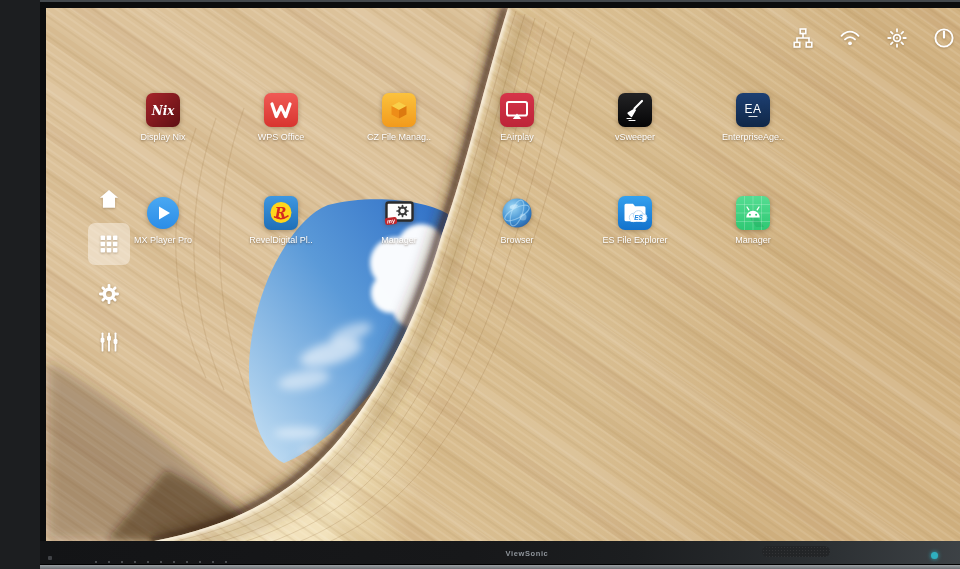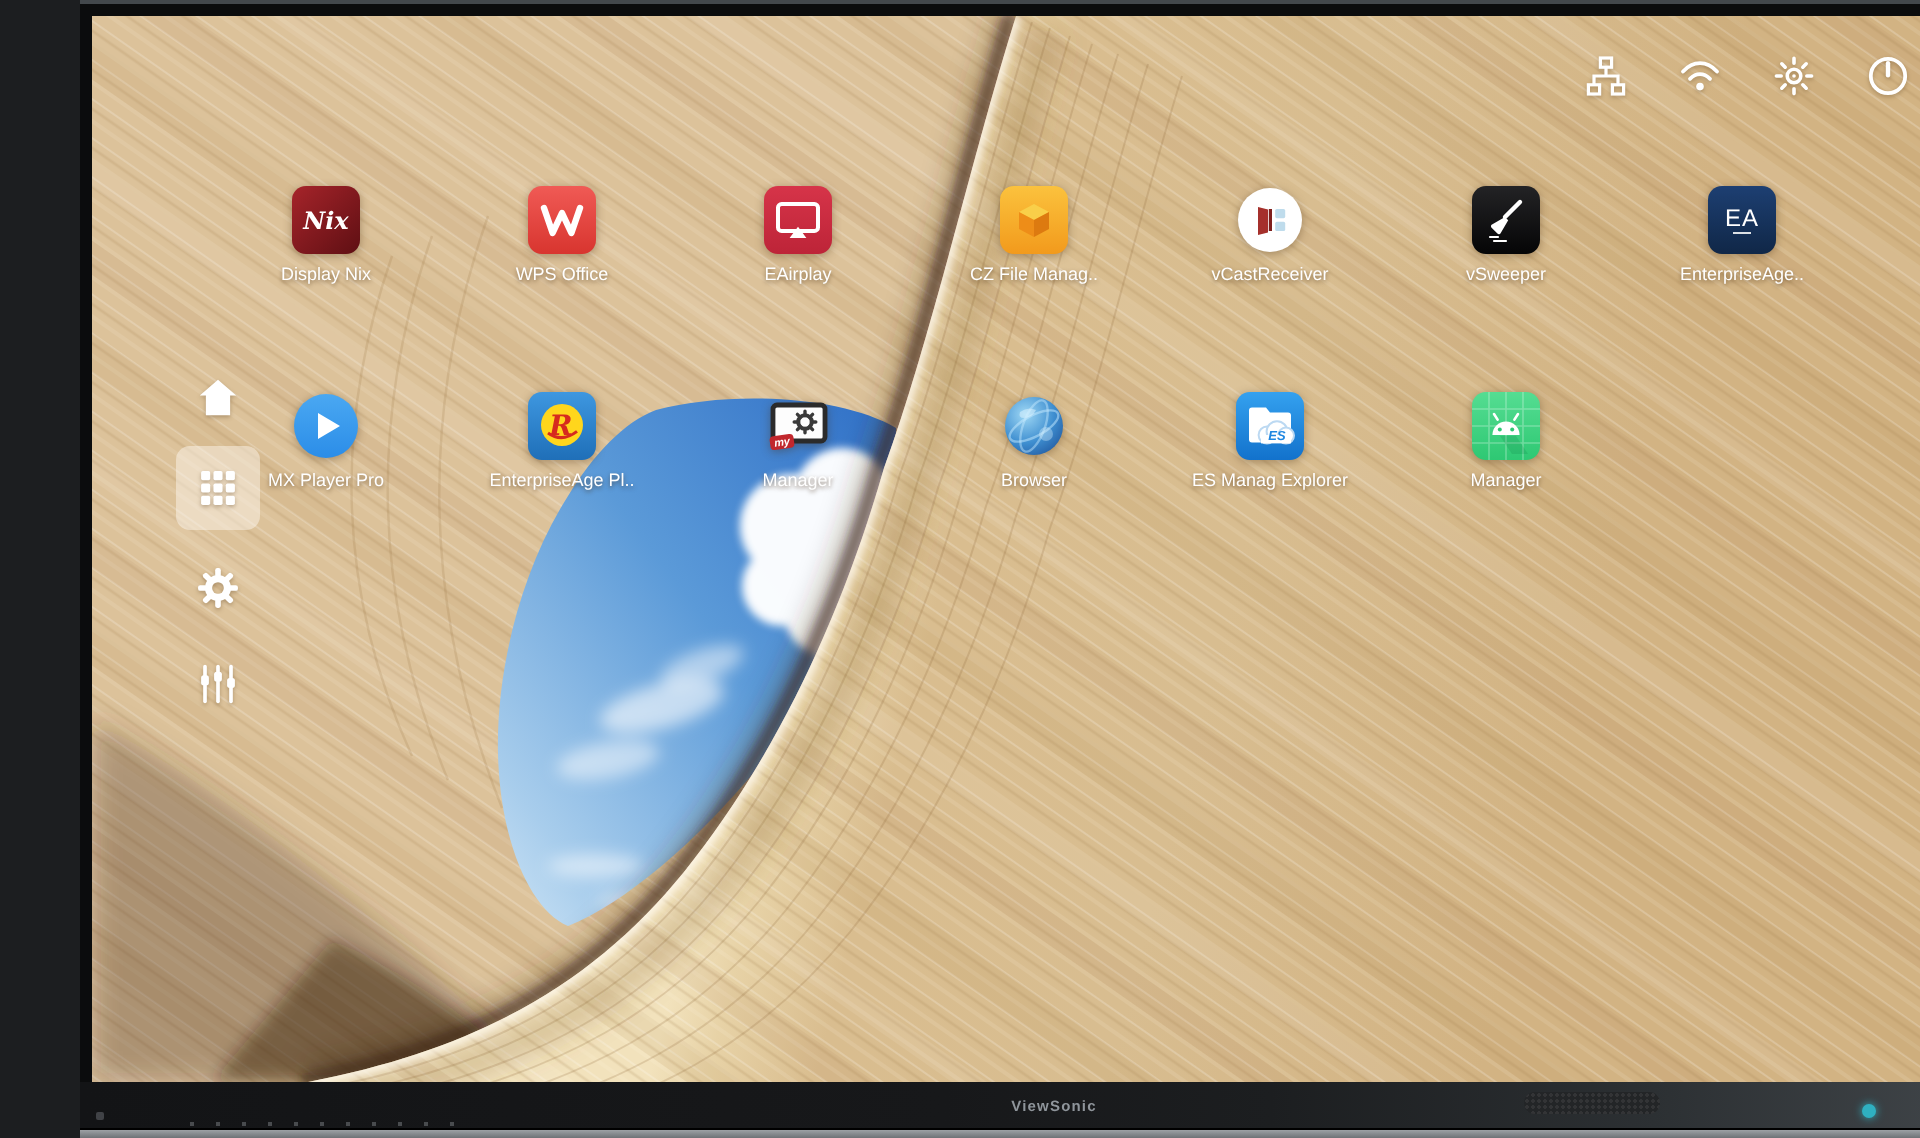--- a/index.html
+++ b/index.html
@@ -249,58 +249,48 @@
               </defs>
             <rect width="34" height="34" rx="7" fill="url(#g-wps)"></rect>
             <path d="M8,11 L12.3,23.5 L17,13.5 L21.7,23.5 L26,11" stroke="#fff" stroke-width="3.2" fill="none" stroke-linecap="round" stroke-linejoin="round"></path>
           </svg>
           <div class="lbl">WPS Office</div>
         </div>
 
         <div class="app">
           <svg class="ic" viewBox="0 0 34 34">
             <defs>
-                <linearGradient id="g-eair" x1="0" y1="0" x2="0" y2="1">
-                  <stop offset="0" stop-color="#d63449"></stop>
-                  <stop offset="1" stop-color="#bd2438"></stop>
-                </linearGradient>
-              </defs>
-            <rect width="34" height="34" rx="7" fill="url(#g-eair)"></rect>
-            <rect x="7" y="9" width="20" height="13.5" rx="1.8" fill="none" stroke="#fff" stroke-width="2"></rect>
-            <path d="M12.8,26 h8.4 l-4.2,-5.6 z" fill="#fff"></path>
-          </svg>
-          <div class="lbl">EAirplay</div>
-        </div>
-
-        <div class="app">
-          <svg class="ic" viewBox="0 0 34 34">
-            <defs>
                 <linearGradient id="g-cz" x1="0" y1="0" x2="0" y2="1">
                   <stop offset="0" stop-color="#fbc23d"></stop>
                   <stop offset="1" stop-color="#f29a1c"></stop>
                 </linearGradient>
               </defs>
             <rect width="34" height="34" rx="7" fill="url(#g-cz)"></rect>
             <polygon points="17,9 24.5,13 17,17 9.5,13" fill="#f9cf49"></polygon>
             <polygon points="9.5,13 17,17 17,25.5 9.5,21.5" fill="#ee8d18"></polygon>
             <polygon points="24.5,13 17,17 17,25.5 24.5,21.5" fill="#dd7a10"></polygon>
           </svg>
           <div class="lbl">CZ File Manag..</div>
         </div>
 
         <div class="app">
           <svg class="ic" viewBox="0 0 34 34">
-            <circle cx="17" cy="17" r="16" fill="#fff"></circle>
-            <path d="M11,10.5 l5,1.2 v11.6 l-5,1.2 z" fill="#a5302c"></path>
-            <rect x="16.4" y="11.5" width="1.6" height="11" fill="#7e1f1c"></rect>
-            <rect x="19.6" y="11.5" width="5" height="4.6" rx="0.8" fill="#bfdcec"></rect>
-            <rect x="19.6" y="17.9" width="5" height="4.6" rx="0.8" fill="#bfdcec"></rect>
-          </svg>
-          <div class="lbl">vCastReceiver</div>
-        </div>
+            <defs>
+                <linearGradient id="g-eair" x1="0" y1="0" x2="0" y2="1">
+                  <stop offset="0" stop-color="#d63449"></stop>
+                  <stop offset="1" stop-color="#bd2438"></stop>
+                </linearGradient>
+              </defs>
+            <rect width="34" height="34" rx="7" fill="url(#g-eair)"></rect>
+            <rect x="7" y="9" width="20" height="13.5" rx="1.8" fill="none" stroke="#fff" stroke-width="2"></rect>
+            <path d="M12.8,26 h8.4 l-4.2,-5.6 z" fill="#fff"></path>
+          </svg>
+          <div class="lbl">EAirplay</div>
+        </div>
+
 
         <div class="app">
           <svg class="ic" viewBox="0 0 34 34">
             <defs>
                 <linearGradient id="g-vsw" x1="0" y1="0" x2="0" y2="1">
                   <stop offset="0" stop-color="#232325"></stop>
                   <stop offset="1" stop-color="#050506"></stop>
                 </linearGradient>
               </defs>
             <rect width="34" height="34" rx="7" fill="url(#g-vsw)"></rect>
@@ -350,21 +340,21 @@
                 <linearGradient id="g-rv" x1="0" y1="0" x2="0" y2="1">
                   <stop offset="0" stop-color="#3e97e0"></stop>
                   <stop offset="1" stop-color="#1f6fb8"></stop>
                 </linearGradient>
               </defs>
             <rect width="34" height="34" rx="7" fill="url(#g-rv)"></rect>
             <circle cx="17" cy="16.5" r="10.5" fill="#ffd61c"></circle>
             <text x="16.5" y="21.5" text-anchor="middle" font-family="DejaVu Serif,serif" font-style="italic" font-weight="bold" font-size="14" fill="#d62a1e">R</text>
             <path d="M10,20.5 q7,5 14.5,-0.8" stroke="#d62a1e" stroke-width="1.5" fill="none"></path>
           </svg>
-          <div class="lbl">EnterpriseAge Pl..</div>
+          <div class="lbl">RevelDigital Pl..</div>
         </div>
 
         <div class="app">
           <svg class="ic" viewBox="0 0 34 34">
             <rect x="4.5" y="6.5" width="26" height="18" rx="2" fill="#fdfdfd" stroke="#2b2b2b" stroke-width="2.4"></rect>
             <circle cx="20.5" cy="15" r="3.4" fill="none" stroke="#3a3a3a" stroke-width="2"></circle>
             <g stroke="#3a3a3a" stroke-width="1.7" stroke-linecap="round">
               <path d="M20.5,9.6 v2.2 M20.5,18.2 v2.2 M15.1,15 h2.2 M23.7,15 h2.2 M16.7,11.2 l1.5,1.5 M22.8,17.3 l1.5,1.5 M24.3,11.2 l-1.5,1.5 M18.2,17.3 l-1.5,1.5"></path>
             </g>
             <g transform="rotate(-8 9 25)">
@@ -404,21 +394,21 @@
             <rect width="34" height="34" rx="7" fill="url(#g-es)"></rect>
             <path d="M6.5,11.5 v-2.2 a1.5,1.5 0 0 1 1.5,-1.5 h7 l2,2.5 h9 a1.5,1.5 0 0 1 1.5,1.5 v12 a1.5,1.5 0 0 1 -1.5,1.5 h-18 a1.5,1.5 0 0 1 -1.5,-1.5 z" fill="#ffffff"></path>
             <g stroke="#bcd9f2" stroke-width="1" fill="#fff">
               <circle cx="15.5" cy="21.5" r="4.2"></circle>
                 <circle cx="20.5" cy="19.8" r="5.2"></circle>
                 <circle cx="25" cy="21.8" r="4"></circle>
             </g>
             <rect x="12.5" y="21.5" width="15" height="4.2" fill="#fff"></rect>
             <text x="20.5" y="23.9" font-size="6.5" font-weight="bold" font-style="italic" fill="#1e86e0" text-anchor="middle">ES</text>
           </svg>
-          <div class="lbl">ES Manag Explorer</div>
+          <div class="lbl">ES File Explorer</div>
         </div>
 
         <div class="app">
           <svg class="ic" viewBox="0 0 34 34">
             <defs>
                 <linearGradient id="g-td" x1="0" y1="0" x2="0" y2="1">
                   <stop offset="0" stop-color="#55dd92"></stop>
                   <stop offset="1" stop-color="#2ec873"></stop>
                 </linearGradient>
               </defs>

